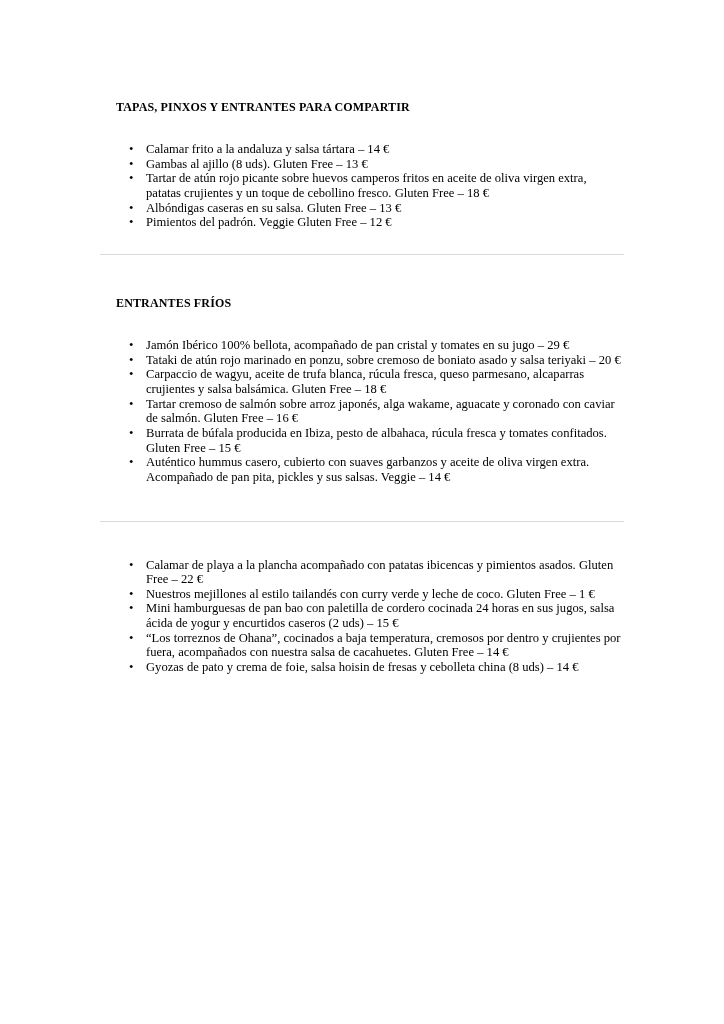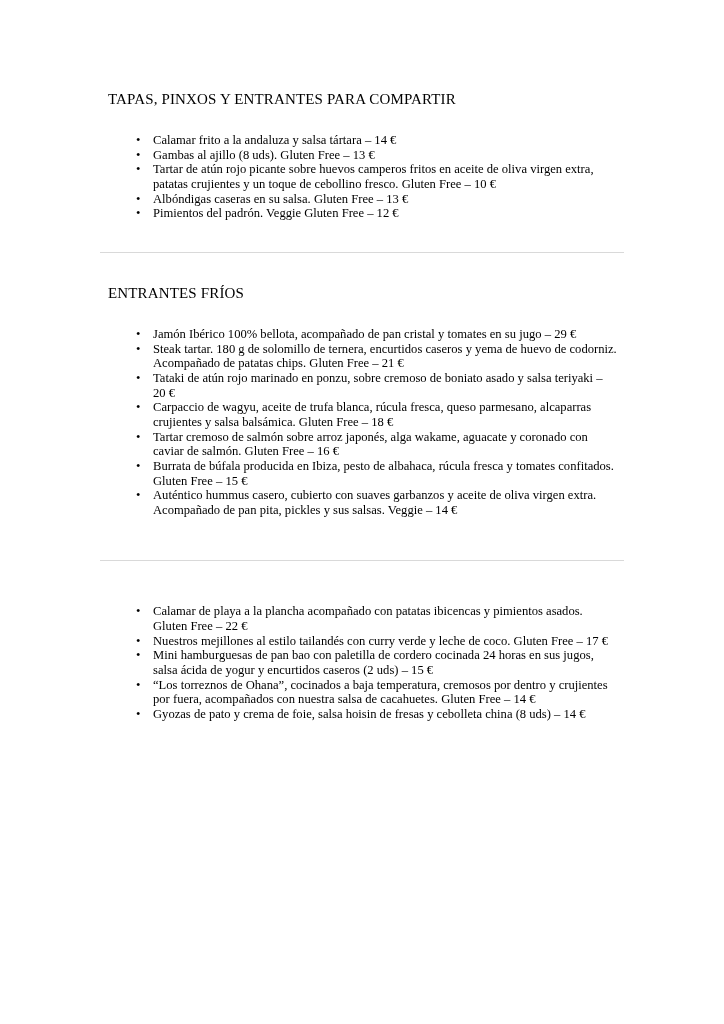--- a/index.html
+++ b/index.html
@@ -34,31 +34,31 @@
     padding: 0;
   }
   .divider {
     border: 0;
     border-top: 1px solid #d9d9d9;
     margin: 0;
     width: 524px;
     height: 0;
   }
   .section-heading {
-    font-size: 15px;
-    font-weight: normal;
+    font-size: 12px;
+    font-weight: bold;
     letter-spacing: 0.15px;
     line-height: 15px;
-    margin: 8px;
+    margin: 16px;
     padding: 0;
     white-space: nowrap;
   }
   ul.items {
     list-style: none;
-    margin: 7px;
+    margin: 0;
     padding: 0;
   }
   ul.items li {
     position: relative;
     padding-left: 46px;
     font-size: 12.6px;
     line-height: 14.65px;
     margin: 0;
     text-align: left;
     -webkit-hyphens: none;
@@ -83,53 +83,52 @@
 
 <div class="page">
   <div class="content">
 
     <div class="section">
       <h2 class="section-heading">TAPAS, PINXOS Y ENTRANTES PARA COMPARTIR</h2>
       <div class="gap-head-to-list"></div>
       <ul class="items">
         <li>Calamar frito a la andaluza y salsa tártara – 14 €</li>
         <li>Gambas al ajillo (8 uds). Gluten Free – 13 €</li>
-        <li>Tartar de atún rojo picante sobre huevos camperos fritos en aceite de oliva virgen extra, patatas crujientes y un toque de cebollino fresco. Gluten Free – 10 €</li>
+        <li>Tartar de atún rojo picante sobre huevos camperos fritos en aceite de oliva virgen extra, patatas crujientes y un toque de cebollino fresco. Gluten Free – 18 €</li>
         <li>Albóndigas caseras en su salsa. Gluten Free – 13 €</li>
         <li>Pimientos del padrón. Veggie Gluten Free – 12 €</li>
       </ul>
     </div>
 
     <div class="gap-list-to-rule"></div>
     <hr class="divider">
     <div class="gap-rule-to-head"></div>
 
     <div class="section">
       <h2 class="section-heading">ENTRANTES FRÍOS</h2>
       <div class="gap-head-to-list"></div>
       <ul class="items">
         <li>Jamón Ibérico 100% bellota, acompañado de pan cristal y tomates en su jugo – 29 €</li>
-        <li>Steak tartar. 180 g de solomillo de ternera, encurtidos caseros y yema de huevo de codorniz. Acompañado de patatas chips. Gluten Free – 21 €</li>
         <li>Tataki de atún rojo marinado en ponzu, sobre cremoso de boniato asado y salsa teriyaki – 20 €</li>
         <li>Carpaccio de wagyu, aceite de trufa blanca, rúcula fresca, queso parmesano, alcaparras crujientes y salsa balsámica. Gluten Free – 18 €</li>
         <li>Tartar cremoso de salmón sobre arroz japonés, alga wakame, aguacate y coronado con caviar de salmón. Gluten Free – 16 €</li>
         <li>Burrata de búfala producida en Ibiza, pesto de albahaca, rúcula fresca y tomates confitados. Gluten Free – 15 €</li>
         <li>Auténtico hummus casero, cubierto con suaves garbanzos y aceite de oliva virgen extra. Acompañado de pan pita, pickles y sus salsas. Veggie – 14 €</li>
       </ul>
     </div>
 
     <div class="gap-list-to-rule-2"></div>
     <hr class="divider">
     <div class="gap-rule-to-head"></div>
 
     <div class="section">
       <div class="gap-head-to-list"></div>
       <ul class="items">
         <li>Calamar de playa a la plancha acompañado con patatas ibicencas y pimientos asados. Gluten Free – 22 €</li>
-        <li>Nuestros mejillones al estilo tailandés con curry verde y leche de coco. Gluten Free – 17 €</li>
+        <li>Nuestros mejillones al estilo tailandés con curry verde y leche de coco. Gluten Free – 1 €</li>
         <li>Mini hamburguesas de pan bao con paletilla de cordero cocinada 24 horas en sus jugos, salsa ácida de yogur y encurtidos caseros (2 uds) – 15 €</li>
         <li>“Los torreznos de Ohana”, cocinados a baja temperatura, cremosos por dentro y crujientes por fuera, acompañados con nuestra salsa de cacahuetes. Gluten Free – 14 €</li>
         <li>Gyozas de pato y crema de foie, salsa hoisin de fresas y cebolleta china (8 uds) – 14 €</li>
       </ul>
     </div>
 
   </div>
 </div>
 
 </body></html>

